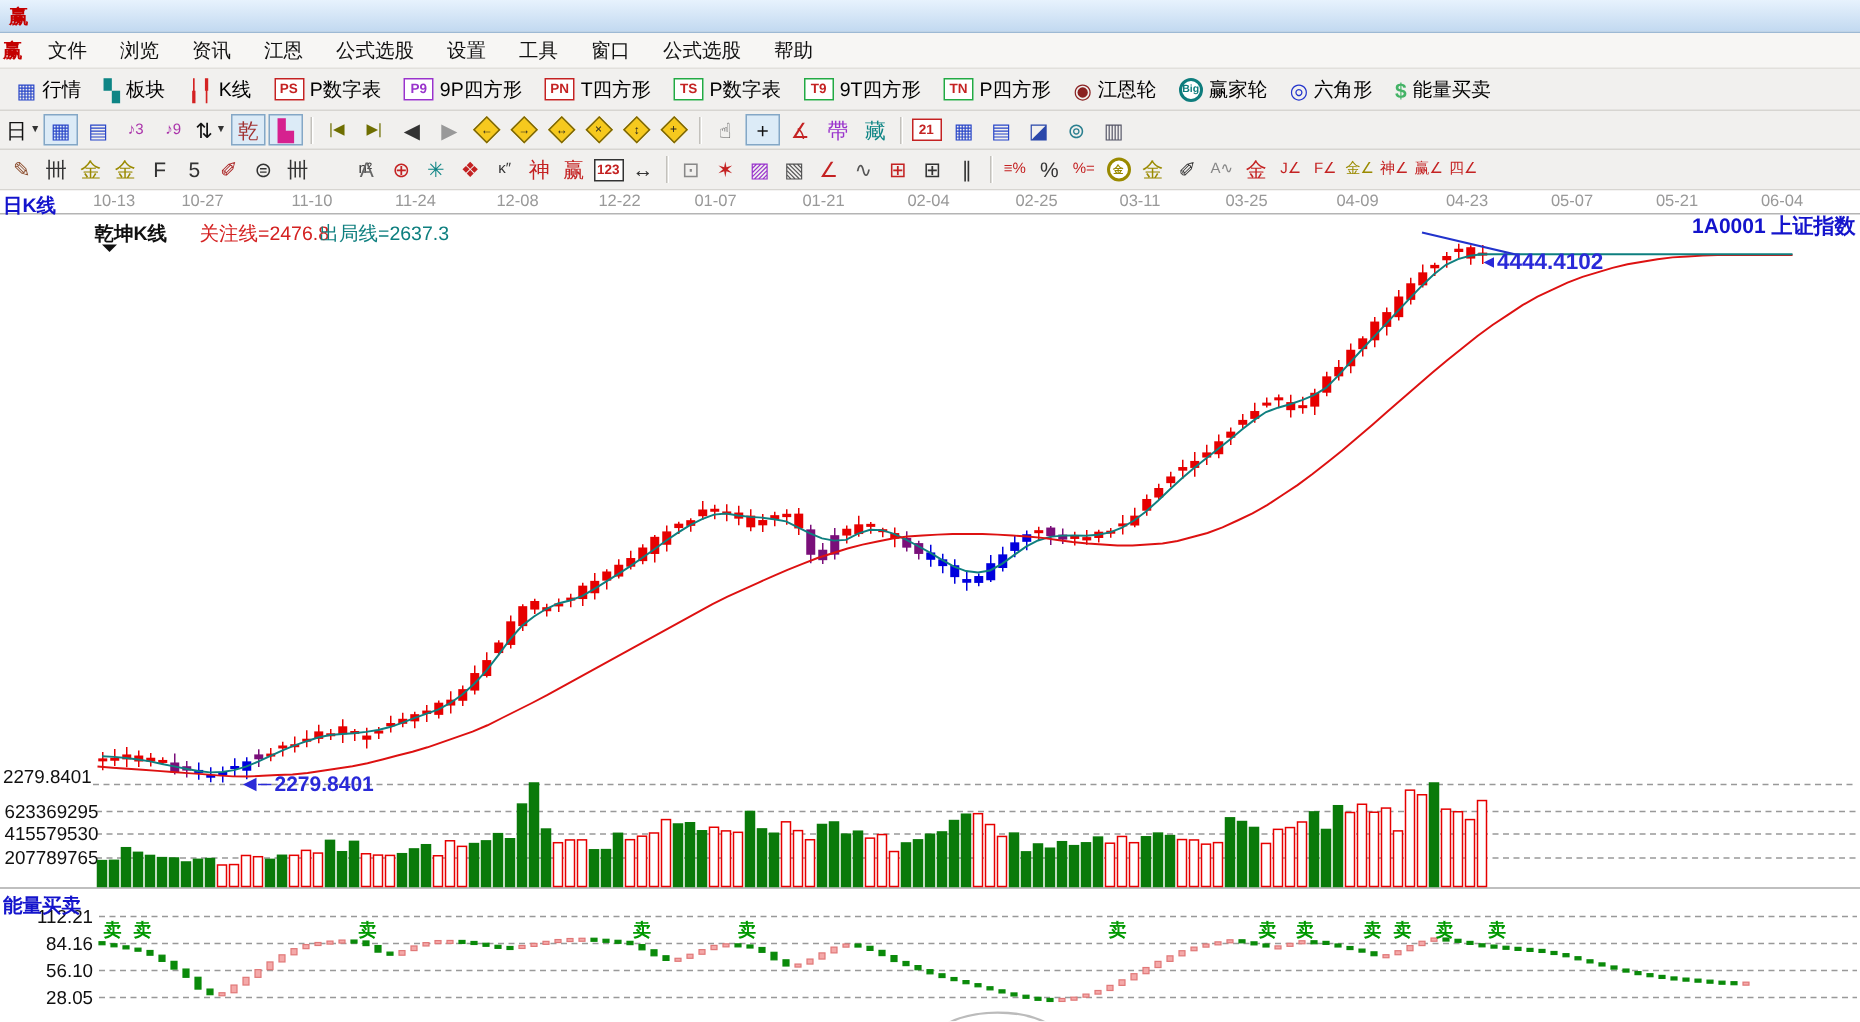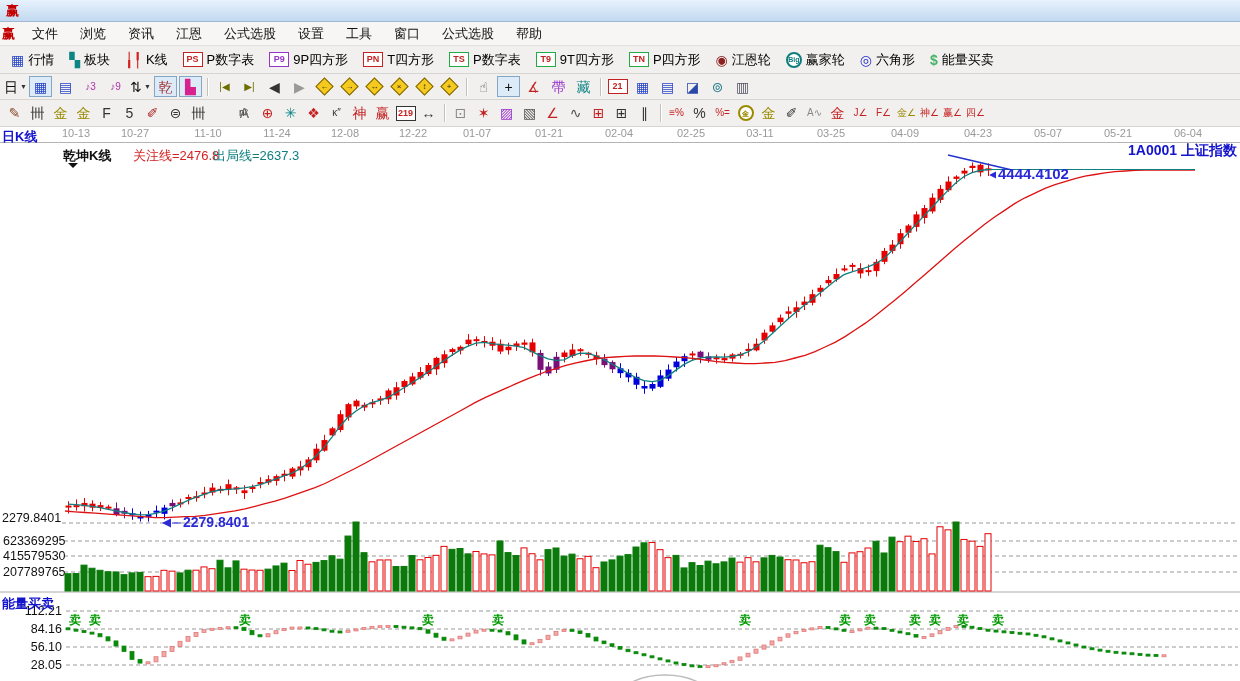--- a/index.html
+++ b/index.html
@@ -258,21 +258,21 @@
       <span class="ibtn small">
         <span style="color: rgb(51, 51, 51);">κ″</span>
       </span>
       <span class="ibtn">
         <span style="color: rgb(196, 34, 34);">神</span>
       </span>
       <span class="ibtn">
         <span style="color: rgb(196, 34, 34);">赢</span>
       </span>
       <span class="ibtn">
-        <span class="mini-box" style="color: rgb(196, 34, 34); border-color: rgb(51, 51, 51);">219</span>
+        <span class="mini-box" style="color: rgb(196, 34, 34); border-color: rgb(51, 51, 51);">123</span>
       </span>
       <span class="ibtn">
         <span style="color: rgb(51, 51, 51);">↔</span>
       </span>
       <span class="sep"></span>
       <span class="ibtn">
         <span style="color: rgb(136, 136, 136);">⊡</span>
       </span>
       <span class="ibtn">
         <span style="color: rgb(196, 34, 34);">✶</span>

